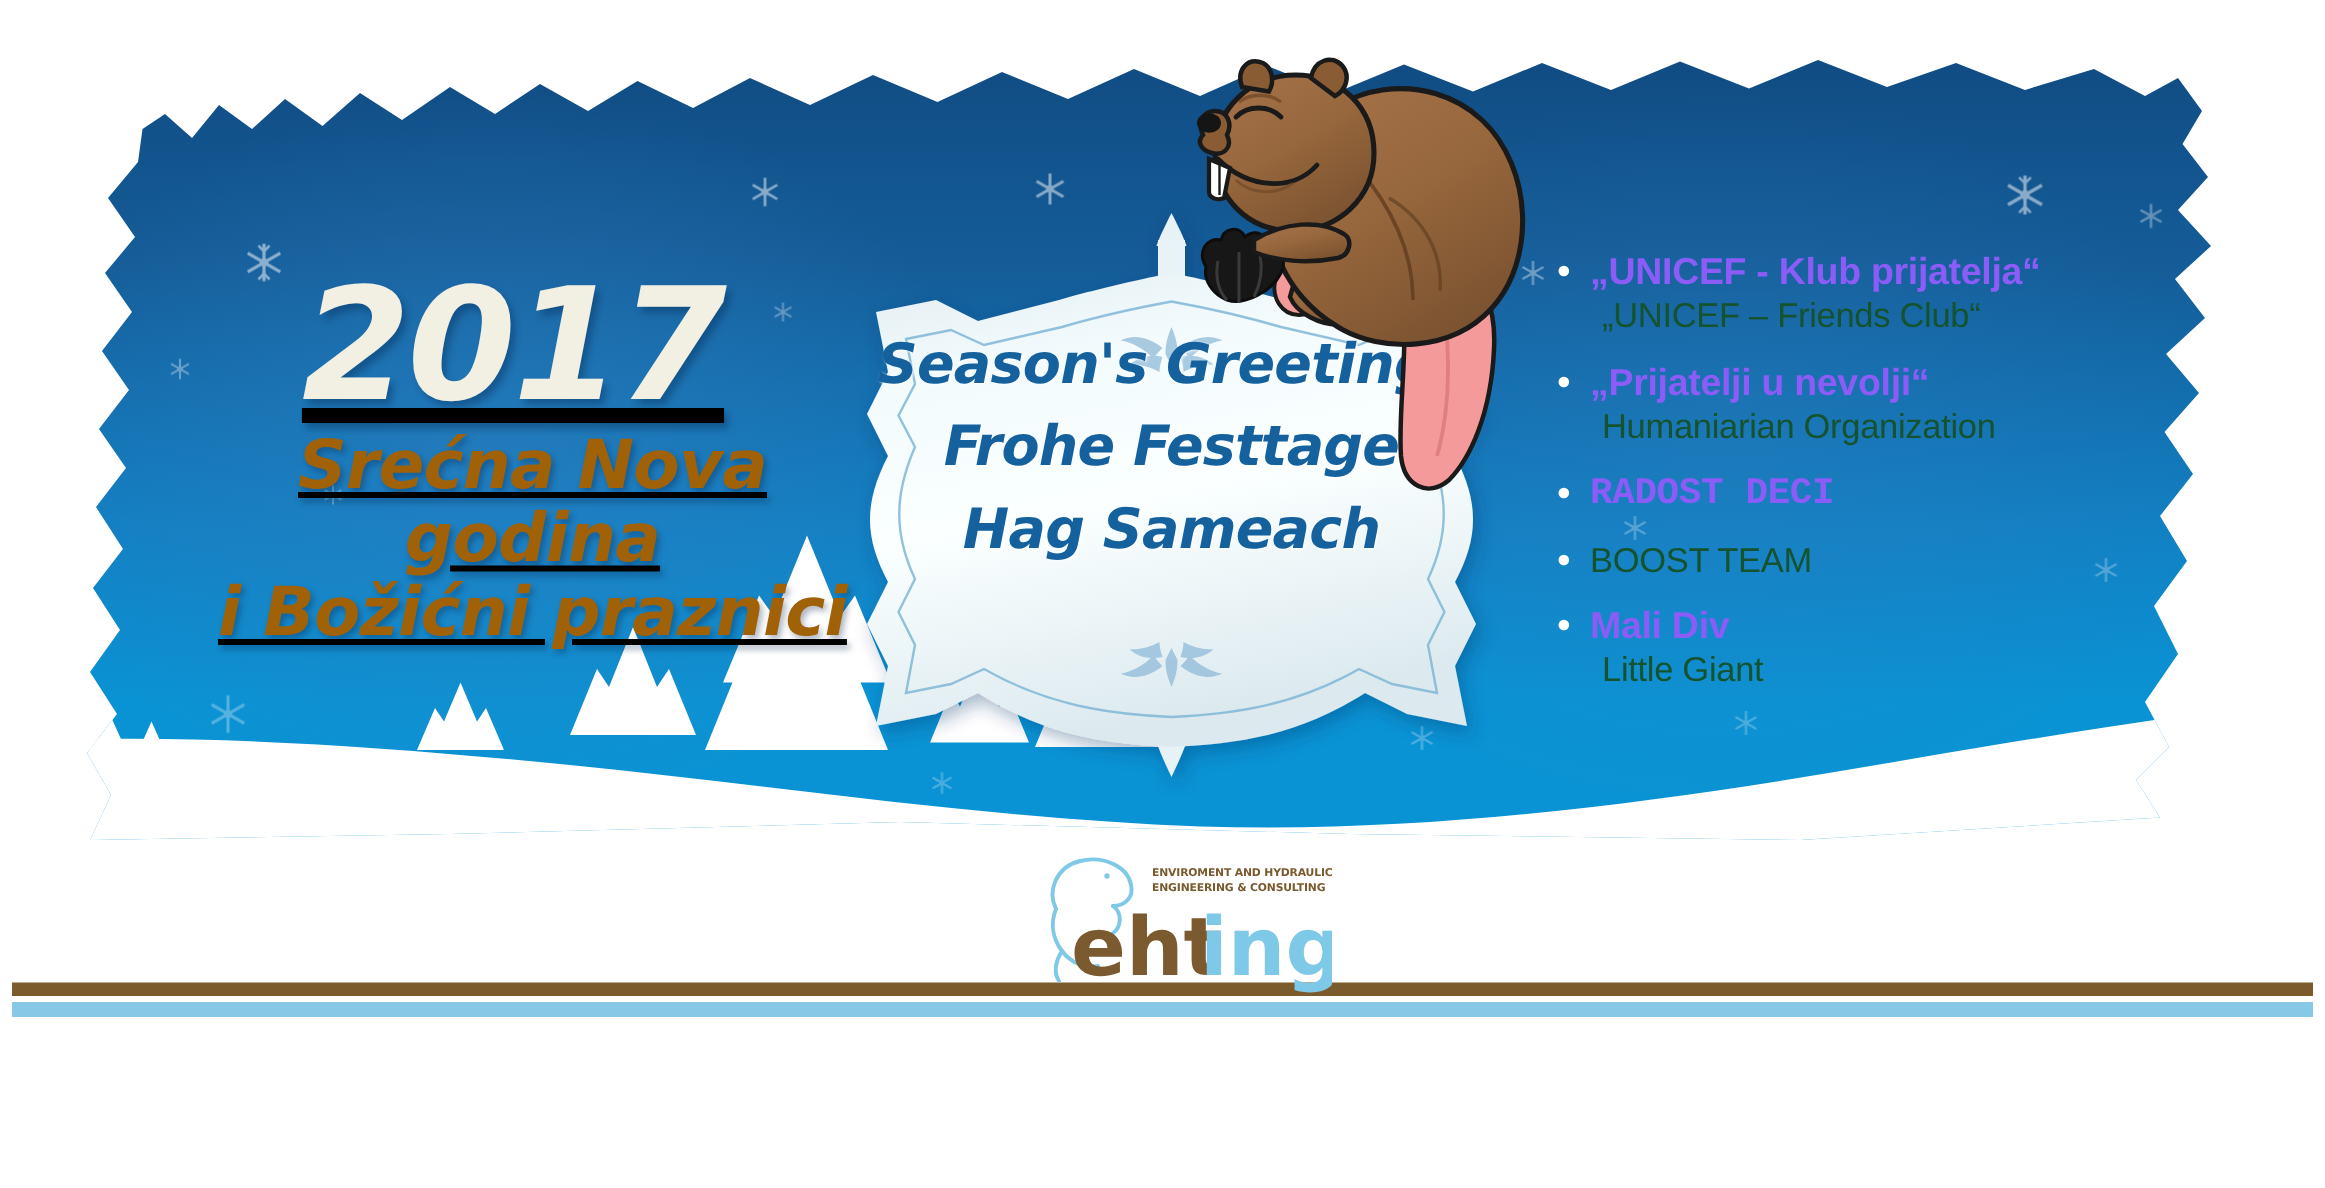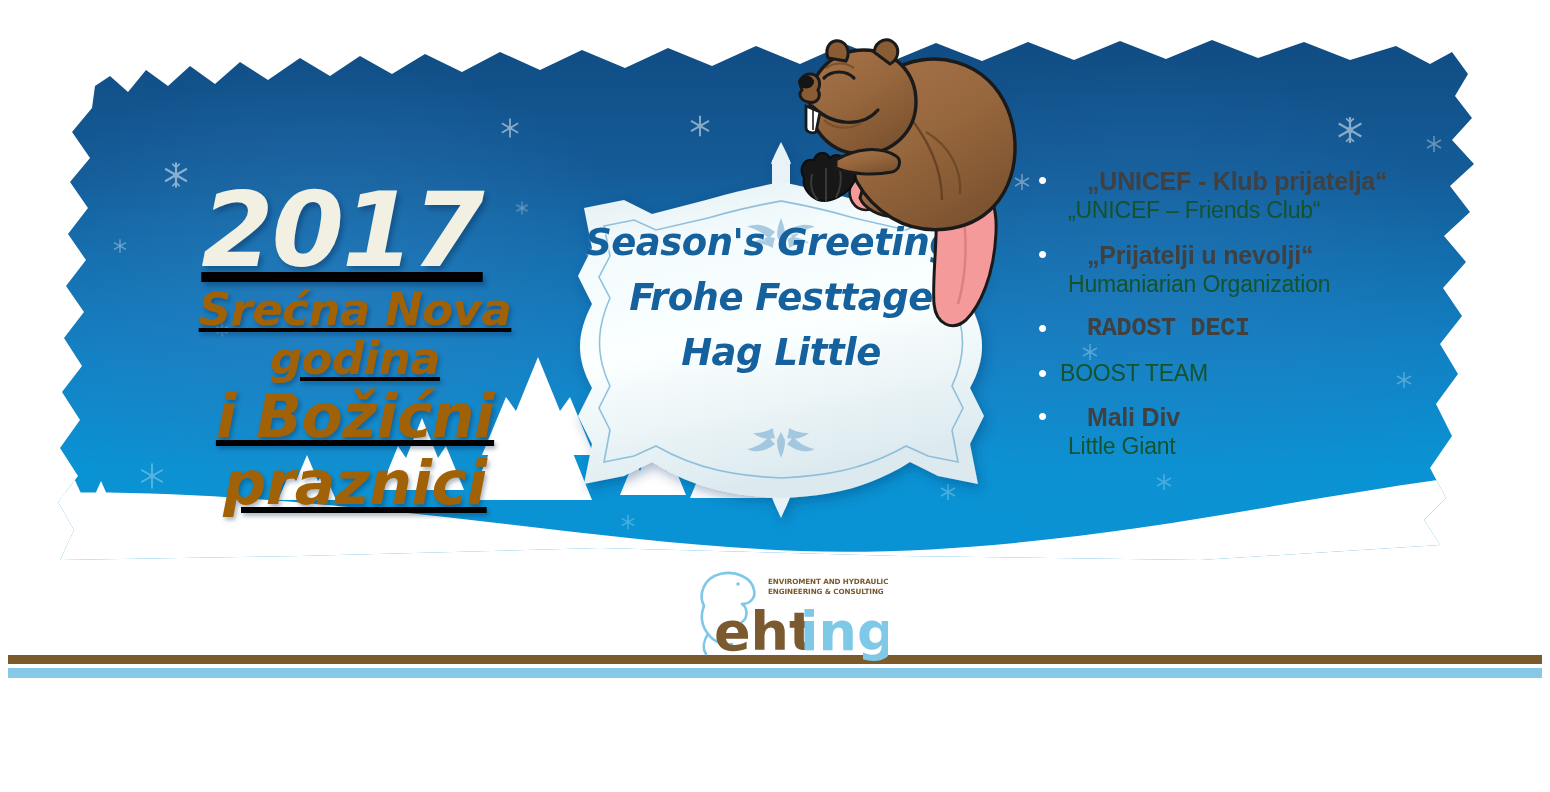--- a/index.html
+++ b/index.html
@@ -47,21 +47,21 @@
     text-shadow: 3px 4px 5px rgba(0,30,70,.33);
   }
   .sr-line {
     font-family: "DejaVu Sans", sans-serif;
     font-style: italic;
     font-weight: bold;
     color: #a16207;
     text-shadow: 2px 3px 4px rgba(0,30,70,.33);
   }
   #sr1 { font-size: 45px; line-height: 1.08; margin-top: 4px; letter-spacing: -.5px;}
-  #sr2 { font-size: 60px; line-height: 1.12; letter-spacing: -.5px;}
+  #sr2 { font-size: 45px; line-height: 1.12; letter-spacing: -.5px;}
 
   
   #plaque-wrap {
     position: absolute;
     left: 556px; top: 130px;
     width: 450px; height: 400px;
     z-index: 5;
   }
   #plaque-svg { display:block; width: 450px; height: 400px; }
   #plaque-text {
@@ -104,23 +104,22 @@
   #list .item .dot {
     position: absolute;
     left: -22px; top: 1px;
     font-size: 26px; line-height: 26px;
     color: #ffffff;
   }
   .t-bold {
     font-size: 25px;
     font-weight: bold;
     line-height: 1.2;
-    color: #404040;
+    color: #8b5cf6;
     letter-spacing: -.2px;
-    margin-left: 27px;
   }
   .t-reg {
     font-size: 23px;
     font-weight: normal;
     line-height: 1.25;
     color: #14532d;
     padding-left: 8px;
     letter-spacing: -.2px;
   }
   .t-bold-only { margin-bottom: 0; font-family: Liberation Mono, monospace; }
@@ -370,21 +369,21 @@
         <path d="M6,-2 C16,-10 26,-11 34,-7 C26,-6 18,-1 12,5 C10,2 8,0 6,-2 Z" fill="#8cb9d8"></path>
         <path d="M-6,4 C-14,2 -22,4 -28,9 C-20,9 -13,11 -8,14 C-8,10 -7,7 -6,4 Z" fill="#8cb9d8"></path>
         <path d="M6,4 C14,2 22,4 28,9 C20,9 13,11 8,14 C8,10 7,7 6,4 Z" fill="#8cb9d8"></path>
       </g>
     </svg>
   </div>
 
   <div id="plaque-text">
     <div class="greet">Season's Greetings</div>
     <div class="greet">Frohe Festtage</div>
-    <div class="greet">Hag Little</div>
+    <div class="greet">Hag Sameach</div>
   </div>
 
   <div id="beaver">
     <svg viewBox="0 0 270 310" xmlns="http://www.w3.org/2000/svg">
       <defs>
         <linearGradient id="furGrad" x1="0" y1="0" x2="0.6" y2="1">
           <stop offset="0%" stop-color="#a8744a"></stop>
           <stop offset="55%" stop-color="#96663c"></stop>
           <stop offset="100%" stop-color="#7d5431"></stop>
         </linearGradient>

